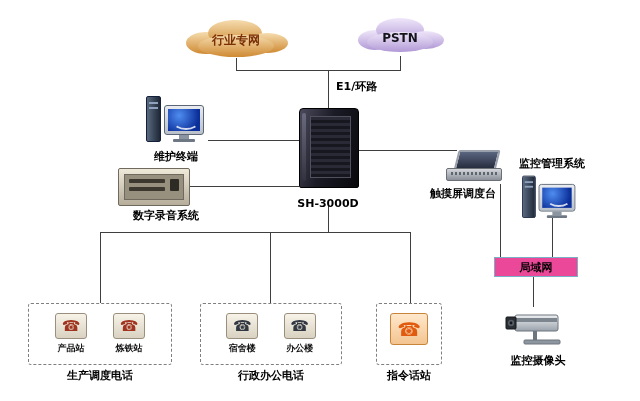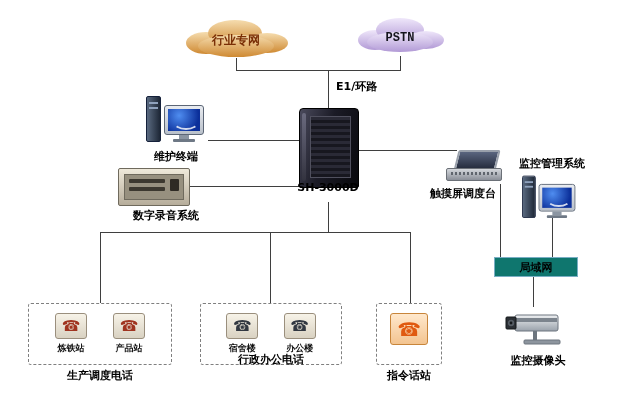--- a/index.html
+++ b/index.html
@@ -9,21 +9,21 @@
   
   .line{position:absolute;background:#3f3f3f;}
   .hl{height:1px;}
   .vl{width:1px;}
 
   
   .lbl{position:absolute;font-size:11px;font-weight:bold;color:#000;text-align:center;line-height:1.25;white-space:nowrap;}
 
   
   .cloud{position:absolute;}
-  .cloud .cl-label{position:absolute;inset:0;display:flex;align-items:center;justify-content:center;font-weight:bold;font-size:12px;padding-top:3px;font-family:Liberation Mono, monospace;}
+  .cloud .cl-label{position:absolute;inset:0;display:flex;align-items:center;justify-content:center;font-weight:bold;font-size:12px;padding-top:3px;}
   .cloud.industry .cl-label{color:#7a2f06;}
   .cloud.pstn .cl-label{color:#14141c;}
 
   
   .pc{position:absolute;display:flex;align-items:flex-end;gap:3px;}
   .tower{width:13px;height:44px;background:linear-gradient(90deg,#5a6a80,#1d2736);border:1px solid #14203a;border-radius:2px;position:relative;}
   .tower::before{content:"";position:absolute;left:2px;right:2px;top:5px;height:2px;background:#8fa2bd;}
   .tower::after{content:"";position:absolute;left:2px;right:2px;top:10px;height:2px;background:#8fa2bd;}
   .mon{display:flex;flex-direction:column;align-items:center;}
   .mon-frame{width:40px;height:30px;background:linear-gradient(#e8ebf0,#b9c0ca);border:1px solid #5c6676;border-radius:3px;padding:3px;box-sizing:border-box;}
@@ -45,21 +45,21 @@
   .ipc-slot.s2{top:12px;}
   .ipc-btn{position:absolute;right:4px;top:4px;width:9px;height:12px;background:#2e2a24;border-radius:1px;}
 
   
   .console{position:absolute;}
   .console-screen{width:38px;height:17px;margin-left:10px;background:linear-gradient(#5a657f,#232a3b);border:2px solid #99a0ab;border-radius:2px;transform:skewX(-14deg);}
   .console-base{width:54px;height:11px;margin-top:-3px;background:linear-gradient(#d4d7dc,#8b9099);border:1px solid #6b7077;border-radius:2px;position:relative;}
   .console-base::after{content:"";position:absolute;left:4px;right:4px;top:3px;height:3px;background:repeating-linear-gradient(90deg,#5f656d 0 2px,transparent 2px 4px);}
 
   
-  .lan-box{position:absolute;background:#0f766e;border:1px solid #79aec4;display:flex;align-items:center;justify-content:center;font-size:11px;font-weight:bold;color:#000;box-sizing:border-box;}
+  .lan-box{position:absolute;background:#ec4899;border:1px solid #79aec4;display:flex;align-items:center;justify-content:center;font-size:11px;font-weight:bold;color:#000;box-sizing:border-box;}
 
   
   .dashed-box{position:absolute;border:1px dashed #7f7f7f;border-radius:3px;display:flex;align-items:flex-start;justify-content:space-evenly;padding-top:9px;box-sizing:border-box;background:#fff;}
   .station{display:flex;flex-direction:column;align-items:center;gap:3px;}
   .station-lbl{font-size:9px;font-weight:bold;color:#111;text-align:center;white-space:nowrap;}
   .phone{width:30px;height:24px;border:1px solid #9a8f7d;border-radius:3px;background:linear-gradient(#f7f3e8,#d9d2c2);display:flex;align-items:center;justify-content:center;font-size:15px;line-height:1;}
   .phone::before{content:"\260E";}
   .phone.red{color:#a03420;}
   .phone.dark{color:#323841;}
   .phone.orange{width:36px;height:30px;font-size:19px;color:#e05a10;background:linear-gradient(#ffe8cc,#f3c490);border-color:#c8853a;}
@@ -143,21 +143,21 @@
       <div class="ipc-slot s2"></div>
       <div class="ipc-btn"></div>
     </div>
   </div>
   <div class="lbl" style="left:116px;top:209px;width:100px;">数字录音系统</div>
 
   <div class="server" style="left:299px;top:108px;width:58px;height:78px;">
     <div class="server-side"></div>
     <div class="server-door"></div>
   </div>
-  <div class="lbl" style="left:296px;top:181px;width:64px;">SH-3000D</div>
+  <div class="lbl" style="left:296px;top:197px;width:64px;">SH-3000D</div>
 
   <div class="console" style="left:446px;top:150px;">
     <div class="console-screen"></div>
     <div class="console-base"></div>
   </div>
   <div class="lbl" style="left:418px;top:187px;width:90px;">触摸屏调度台</div>
 
   <div class="lbl" style="left:506px;top:157px;width:92px;">监控管理系统</div>
   <div class="pc" style="left:522px;top:172px;transform:scale(0.92);transform-origin:bottom left;">
     <div class="tower"></div>
@@ -189,40 +189,40 @@
       <circle cx="9" cy="17" r="1.4" fill="#14171a"></circle>
       <rect x="31" y="25" width="4" height="9" fill="#6d757e"></rect>
       <rect x="22" y="34" width="36" height="4" rx="1" fill="#8d959e" stroke="#6d757e"></rect>
     </svg>
   </div>
   <div class="lbl" style="left:500px;top:354px;width:76px;">监控摄像头</div>
 
   <div class="dashed-box" style="left:28px;top:303px;width:144px;height:62px;">
     <div class="station">
       <div class="phone red"></div>
+      <div class="station-lbl">产品站</div>
+    </div>
+    <div class="station">
+      <div class="phone red"></div>
       <div class="station-lbl">炼铁站</div>
-    </div>
-    <div class="station">
-      <div class="phone red"></div>
-      <div class="station-lbl">产品站</div>
     </div>
   </div>
   <div class="lbl" style="left:28px;top:369px;width:144px;text-align:center;">生产调度电话</div>
 
   <div class="dashed-box" style="left:200px;top:303px;width:142px;height:62px;">
     <div class="station">
       <div class="phone dark"></div>
       <div class="station-lbl">宿舍楼</div>
     </div>
     <div class="station">
       <div class="phone dark"></div>
       <div class="station-lbl">办公楼</div>
     </div>
   </div>
-  <div class="lbl" style="left:200px;top:353px;width:142px;">行政办公电话</div>
+  <div class="lbl" style="left:200px;top:369px;width:142px;">行政办公电话</div>
 
   <div class="dashed-box" style="left:376px;top:303px;width:66px;height:62px;">
     <div class="station">
       <div class="phone orange"></div>
     </div>
   </div>
   <div class="lbl" style="left:364px;top:369px;width:90px;">指令话站</div>
 
 </div>
 

